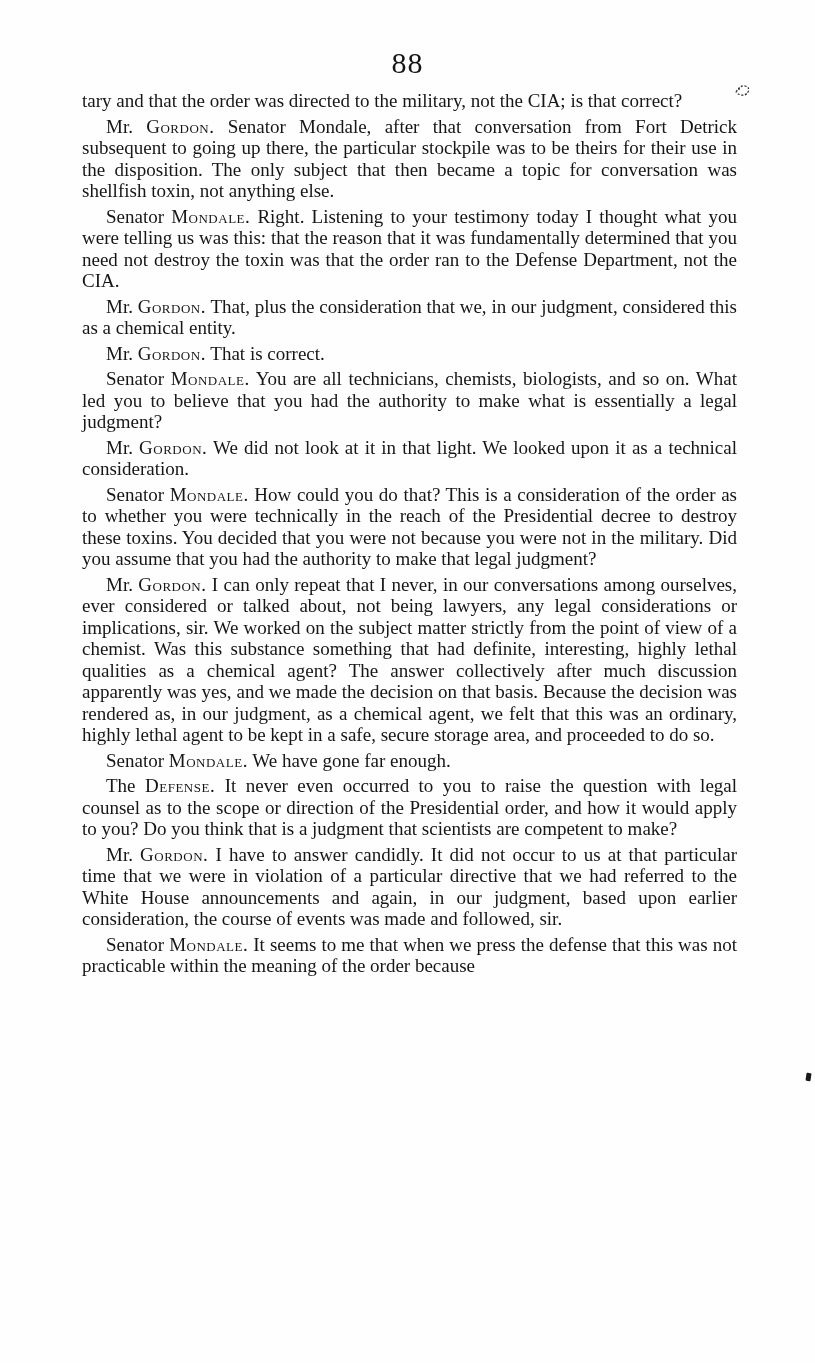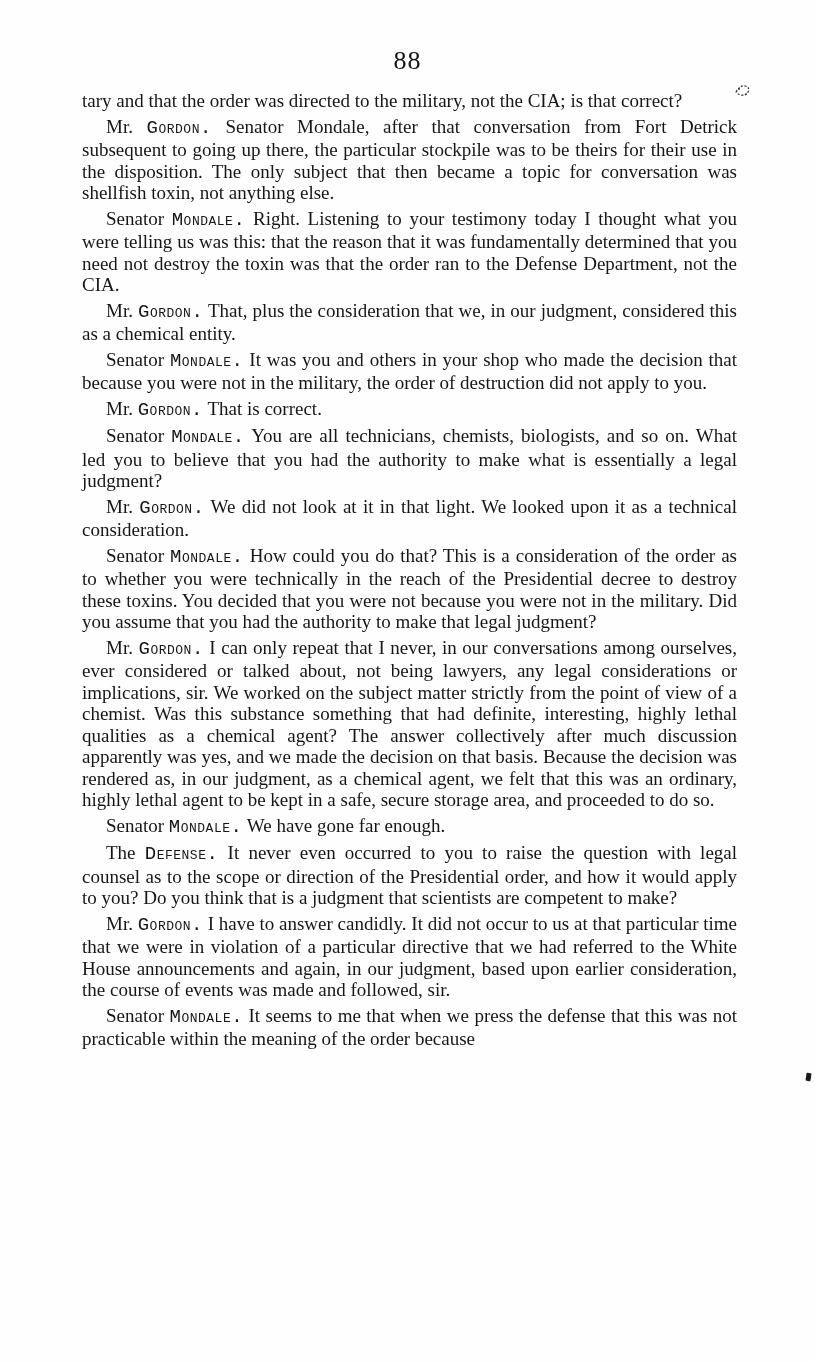--- a/index.html
+++ b/index.html
@@ -15,21 +15,21 @@
     overflow: hidden;
     font-family: "Liberation Serif", "DejaVu Serif", serif;
     color: #161616;
   }
   .page-number {
     position: absolute;
     top: 46px;
     left: 0;
     width: 100%;
     text-align: center;
-    font-size: 26px;
+    font-size: 30px;
     letter-spacing: 1px;
   }
   .transcript {
     position: absolute;
     left: 78px;
     top: 86px;
     width: 663px;
     font-size: 19px;
     line-height: 21.5px;
     text-align: justify;
@@ -38,21 +38,20 @@
     margin: 4px;
     padding: 0;
     text-indent: 24px;
   }
   .para.continuation {
     text-indent: 0;
   }
   .speaker-name {
     font-variant: small-caps;
     letter-spacing: 0.5px;
-    font-family: Liberation Mono, monospace;
   }
   .ink-smudge {
     position: absolute;
     left: 733px;
     top: 82px;
     width: 20px;
     height: 18px;
   }
   .ink-speck {
     position: absolute;
@@ -99,25 +98,20 @@
     </p>
 
     <p class="para">
       <span>Mr.</span>
       <span class="speaker-name">Gordon.</span>
       <span>That, plus the consideration that we, in our judgment, considered this as a chemical entity.</span>
     </p>
 
 
 
-    <p class="para">
-      <span>Senator</span>
-      <span class="speaker-name">Mondale.</span>
-      <span>It was you and others in your shop who made the decision that because you were not in the military, the order of destruction did not apply to you.</span>
-    </p>
 
     <p class="para">
       <span>Mr.</span>
       <span class="speaker-name">Gordon.</span>
       <span>That is correct.</span>
     </p>
 
     <p class="para">
       <span>Senator</span>
       <span class="speaker-name">Mondale.</span>

